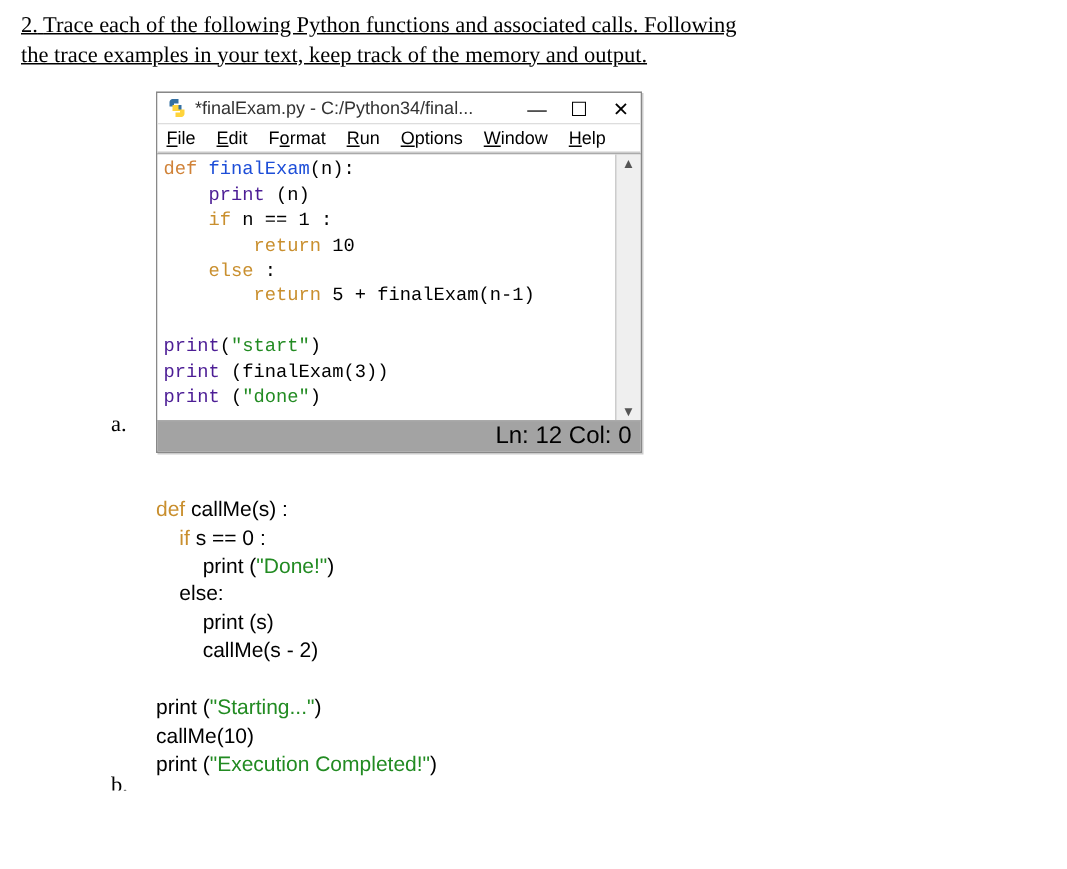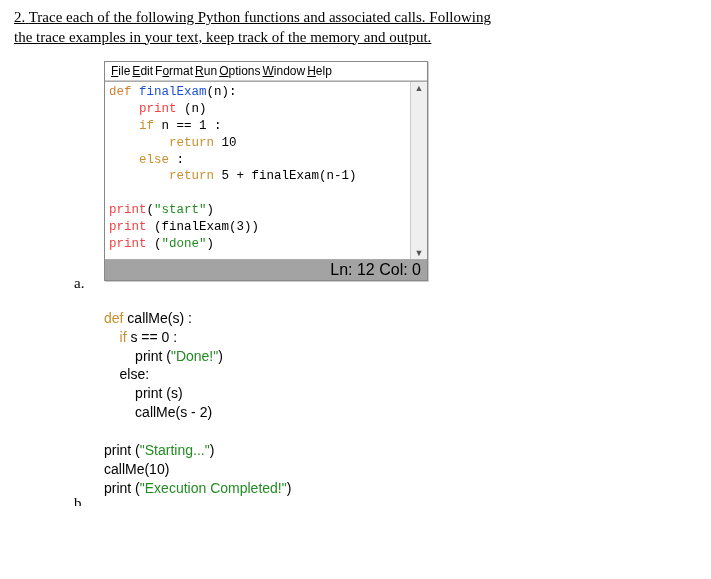--- a/index.html
+++ b/index.html
@@ -63,21 +63,21 @@
   }
   .winbtn {
     width: 14px;
     text-align: center;
     color: #000;
     font-size: 13px;
     line-height: 1;
   }
   .menubar {
     display: flex;
-    gap: 2px;
+    gap: 14px;
     padding: 2px 6px;
     background: #fff;
     border-bottom: 1px solid #ccc;
     font-size: 12px;
   }
   .menuitem {
     color: #000;
   }
   .menuitem .ul {
     text-decoration: underline;
@@ -114,21 +114,21 @@
     padding: 1px 6px;
     border-top: 1px solid #aaa;
     background: #a3a3a3;
     font-size: 16px;
     color: #000;
   }
   
   .kw-def { color: #d08238; }     
   .fname { color: #1d4ed8; }      
   .kw    { color: #c98f2e; }      
-  .builtin { color: #ef4444; text-align: right; }    
+  .builtin { color: #4c1d95; text-align: right; }    
   .str   { color: #228b22; }      
   
   .codeblock {
     font-family: Liberation Sans, sans-serif;
     font-size: 14px;
     line-height: 1.35;
     white-space: pre;
     margin-top: 28px;
   }
   .kw2   { color: #c98f2e; }
@@ -139,20 +139,34 @@
 
 <div class="question">
   <span>2.</span>
   <span>Trace each of the following Python functions and associated calls.  Following</span><br>
   <span>the trace examples in your text, keep track of the memory and output.</span>
 </div>
 
 <div class="row">
   <div class="indent">
     <div class="idle-window">
+      <div class="titlebar">
+        <span class="title-icon">
+          <svg width="14" height="14" viewBox="0 0 14 14">
+              <path d="M4 1h4v3H5v1h5v4H6V6H2V3c0-1 1-2 2-2z" fill="#3571a3"></path>
+              <path d="M10 13H6v-3h3V9H4V5h4v3h4v3c0 1-1 2-2 2z" fill="#ffd43b"></path>
+            </svg>
+        </span>
+        <span class="title-text">*finalExam.py - C:/Python34/final...</span>
+        <span class="winbtns">
+          <span class="winbtn">—</span>
+          <span class="winbtn">☐</span>
+          <span class="winbtn">✕</span>
+        </span>
+      </div>
       <div class="menubar">
         <span class="menuitem"><span class="ul">F</span><span>ile</span></span>
         <span class="menuitem"><span class="ul">E</span><span>dit</span></span>
         <span class="menuitem"><span>F</span><span class="ul">o</span><span>rmat</span></span>
         <span class="menuitem"><span class="ul">R</span><span>un</span></span>
         <span class="menuitem"><span class="ul">O</span><span>ptions</span></span>
         <span class="menuitem"><span class="ul">W</span><span>indow</span></span>
         <span class="menuitem"><span class="ul">H</span><span>elp</span></span>
       </div>
       <div class="editor-wrap">

